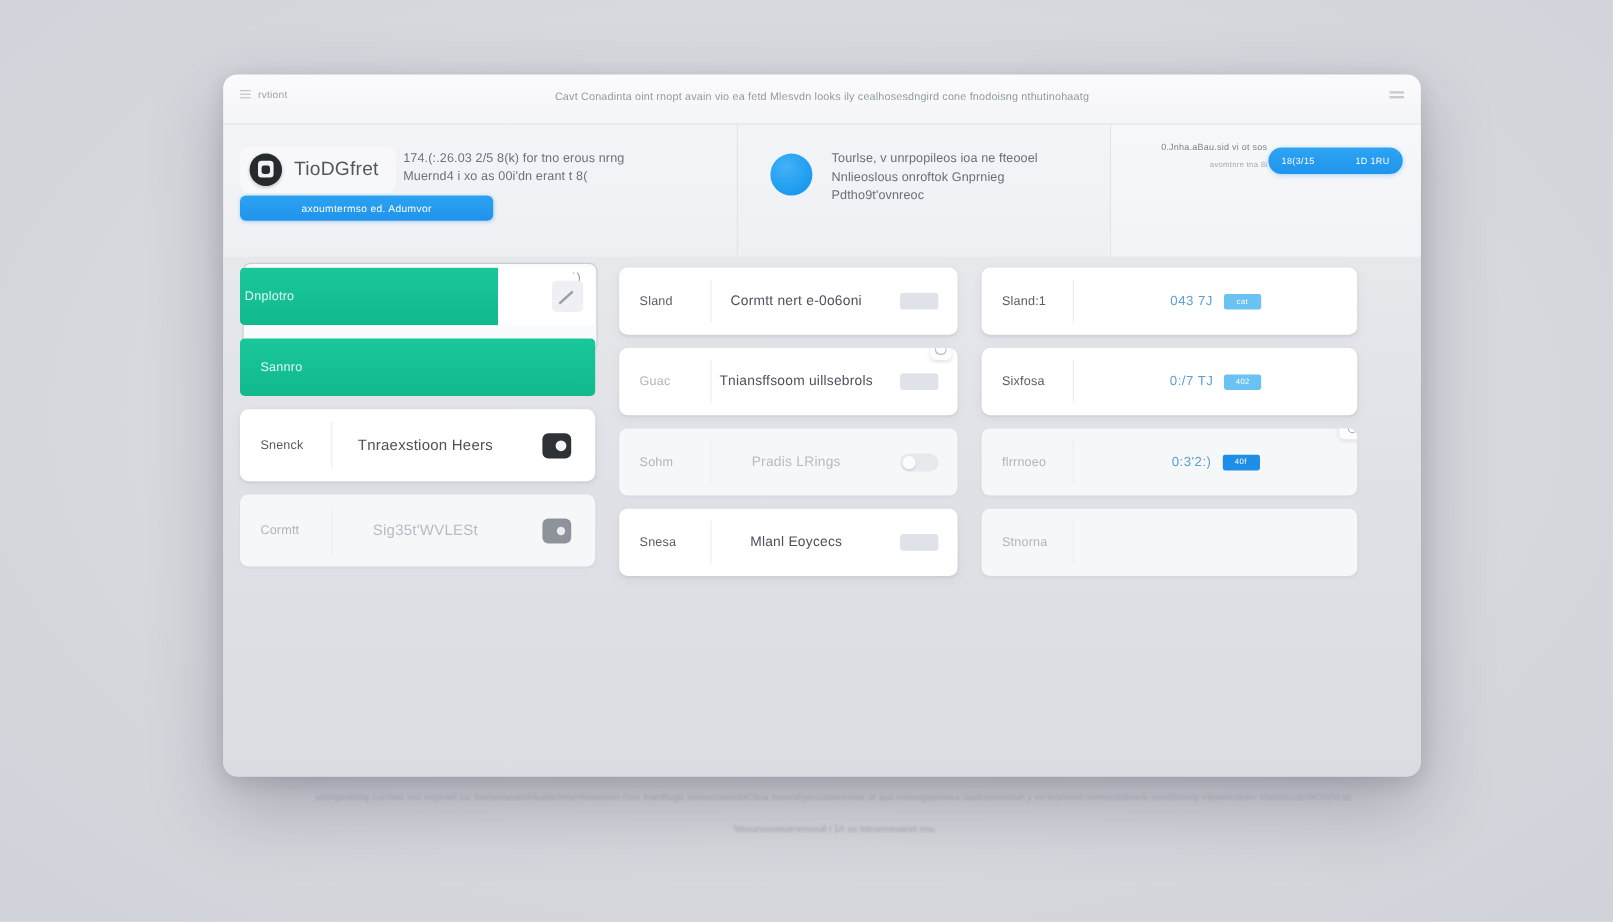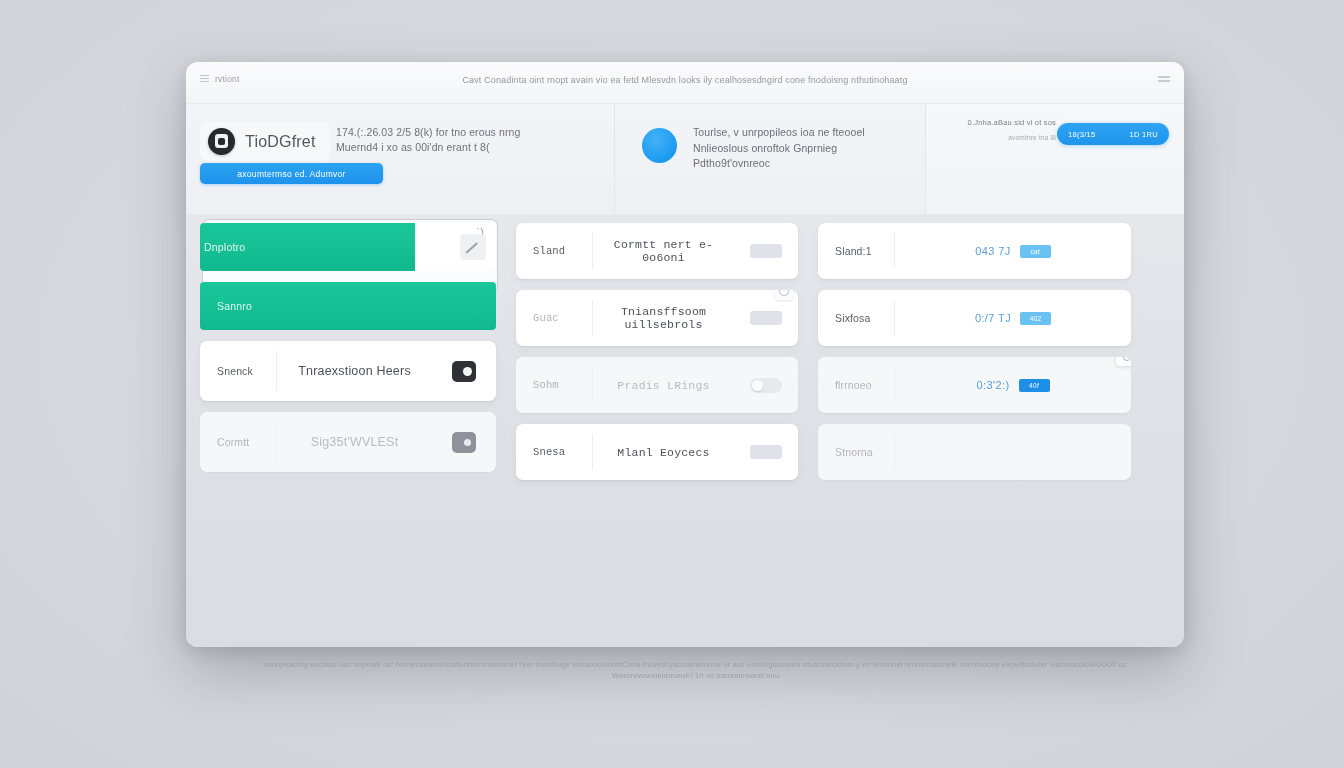--- a/index.html
+++ b/index.html
@@ -162,21 +162,21 @@
     color: #6d727b;
     line-height: 15px;
     letter-spacing: .1px;
     filter: blur(0.5px);
   }
 
   .pill-blue {
     position: absolute;
     left: 14px;
     top: 59px;
-    width: 183px;
+    width: 211px;
     height: 21px;
     border-radius: 5px;
     background: linear-gradient(180deg, #2ba2f2 0%, #1f93eb 100%);
     box-shadow: 0 1px 3px rgba(31,147,235,.35);
     display: flex;
     align-items: center;
     justify-content: center;
     color: #ffffff;
     font-size: 8.5px;
     letter-spacing: .3px;
@@ -268,21 +268,21 @@
     gap: 20px;
     align-items: flex-start;
   }
   .col {
     display: flex;
     flex-direction: column;
     gap: 11px;
     position: relative;
   }
   .col.c1 { width: 296px; }
-  .col.c2 { width: 282px; font-family: Liberation Mono, monospace; }
+  .col.c2 { width: 282px; }
   .col.c3 { width: 313px; }
 
   
   .col.c1::before {
     content: "";
     position: absolute;
     left: 2px;
     top: -4px;
     width: 294px;
     height: 72px;
@@ -555,21 +555,21 @@
   }
   .footer .f1 {
     font-size: 7.5px;
     color: #9a9fa8;
     letter-spacing: .1px;
     filter: blur(0.75px);
     white-space: nowrap;
     overflow: hidden;
   }
   .footer .f2 {
-    margin-top: 2px;
+    margin-top: 17px;
     font-size: 7.5px;
     color: #9a9fa8;
     letter-spacing: .1px;
     filter: blur(0.75px);
   }
 </style>
 </head>
 <body>
 
 <div class="page">

